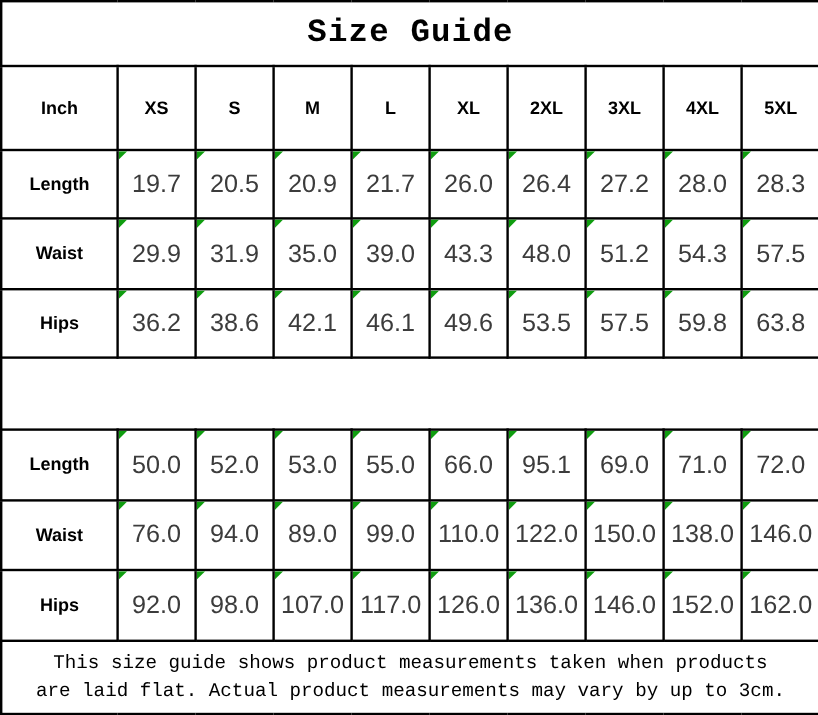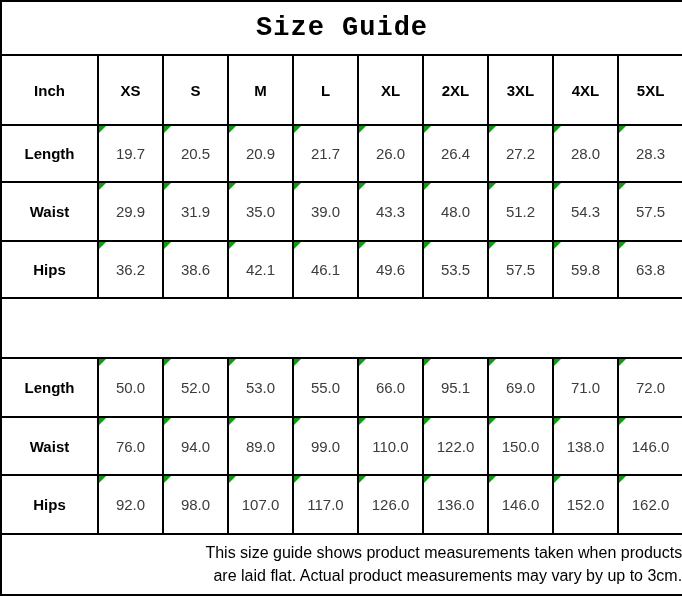--- a/index.html
+++ b/index.html
@@ -20,35 +20,34 @@
   td.title-cell {
     font-family: "Liberation Mono", monospace;
     font-size: 27px; font-weight: 600; color: #000000;
     letter-spacing: 1px;
   }
   td.unit-cell, td.size-cell, td.label-cell {
     font-size: 15px; font-weight: 700; color: #000000;
   }
   td.val {
     position: relative;
-    font-size: 15px; color: #3c3c3c; font-weight: 400;
+    font-size: 21px; color: #3c3c3c; font-weight: 400;
   }
   .tri {
     position: absolute; top: 0; left: 0;
     width: 0; height: 0;
     border-top: 7px solid var(--tri-color, #0f9d0f);
     border-right: 7px solid transparent;
     pointer-events: none;
   }
   td.gap-cell { background: #ffffff; }
   td.footer-cell {
-    font-family: Liberation Sans, sans-serif;
+    font-family: Liberation Mono, monospace;
     font-size: 16px; color: #000000; line-height: 1.4;
     font-weight: 500;
-    text-align: right;
   }
 </style>
 </head>
 <body>
 
 <table class="size-guide">
   <colgroup>
     <col style="width:97px">
     <col style="width:65px">
       <col style="width:65px">

